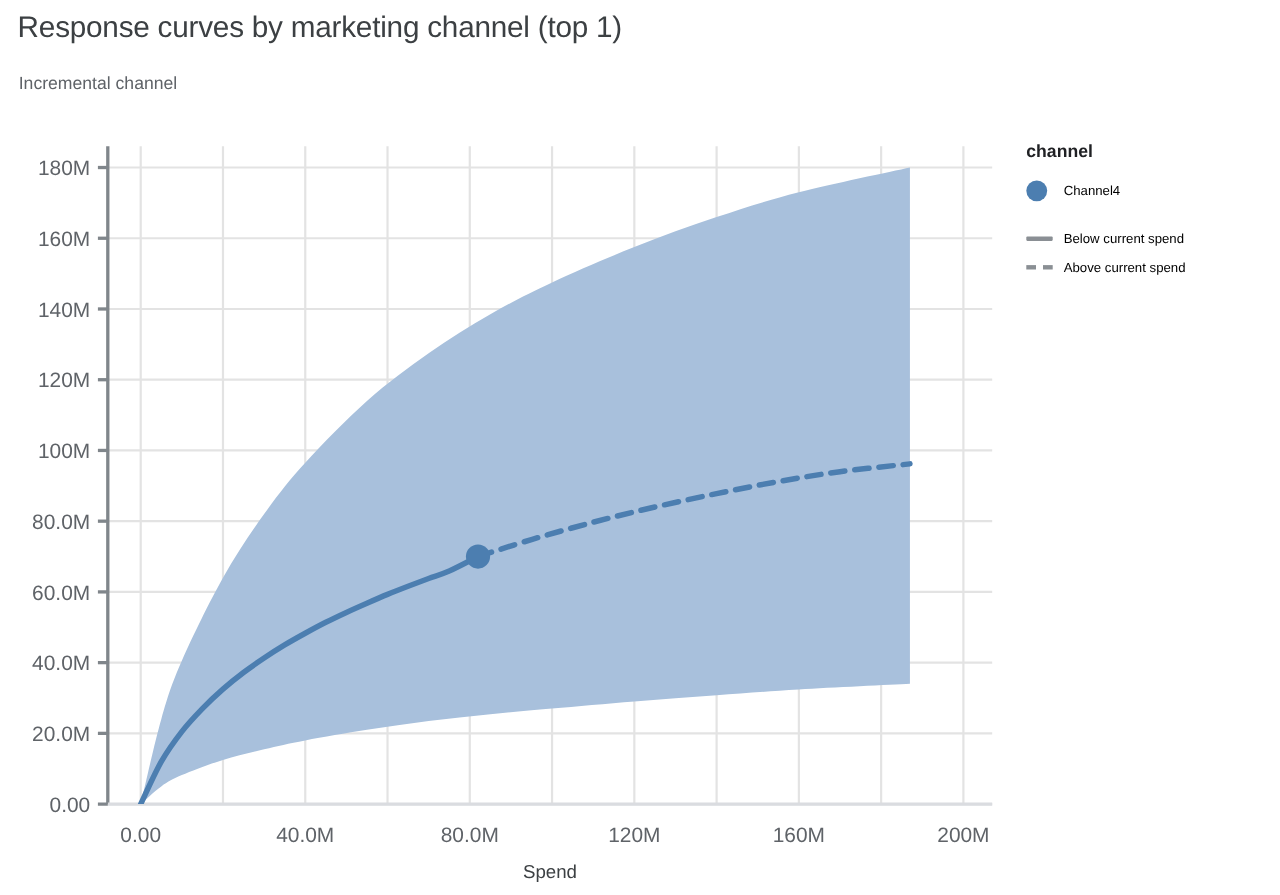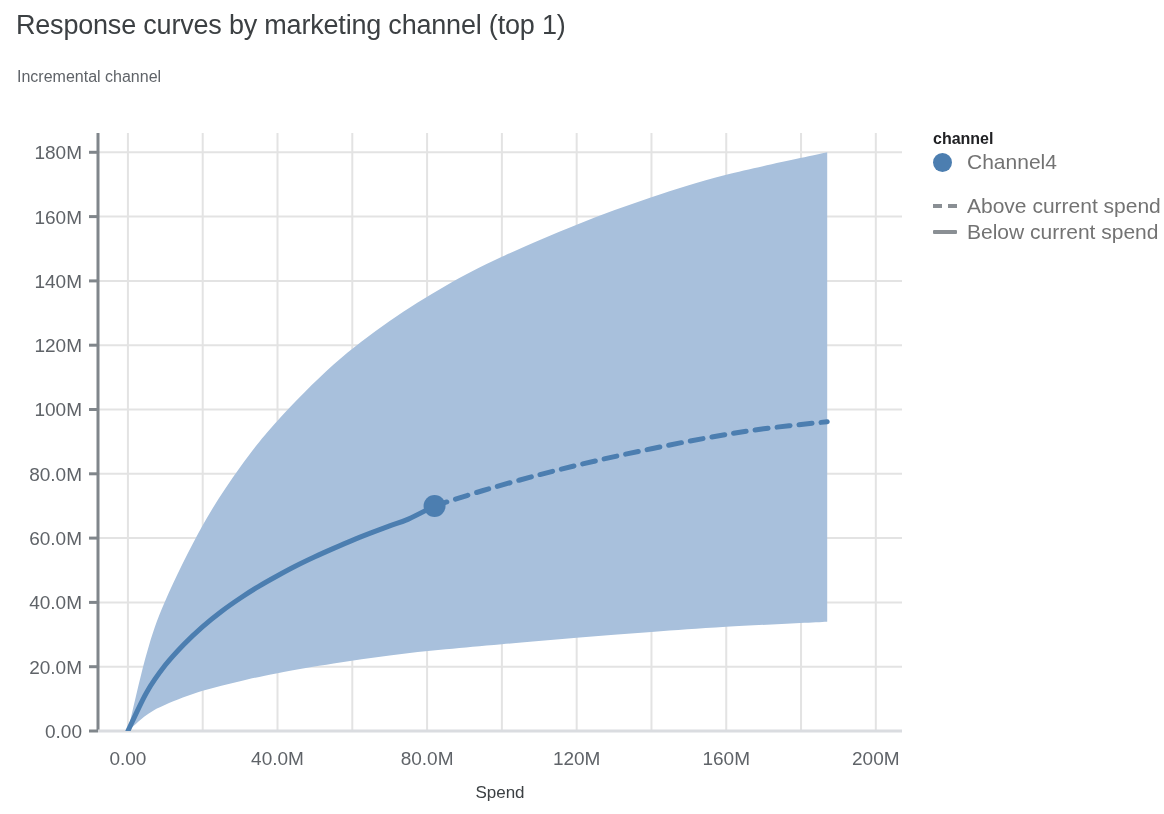--- a/index.html
+++ b/index.html
@@ -54,21 +54,21 @@
   #legend {
     position: absolute;
     left: 933px;
     top: 130px;
     width: 230px;
   }
   .legend-title {
     font-size: 16px;
     font-weight: bold;
     color: #202124;
-    margin-bottom: 1px;
+    margin-bottom: 12px;
     white-space: nowrap;
   }
   .legend-row {
     display: flex;
     align-items: center;
     height: 26px;
     white-space: nowrap;
   }
   .legend-marker {
     width: 34px;
@@ -90,22 +90,22 @@
     border-radius: 1px;
   }
   .legend-line-dashed {
     width: 24px;
     height: 4px;
     display: block;
     background: repeating-linear-gradient(to right,
       #8a8f94 0px, #8a8f94 9px, transparent 9px, transparent 15px);
   }
   .legend-label {
-    font-size: 21px;
-    color: #737373;
+    font-size: 12px;
+    color: #000000;
   }
   .legend-gap {
     height: 18px;
   }
 </style>
 </head>
 <body>
 
 <div id="page-title">Response curves by marketing channel (top 1)</div>
 <div id="page-subtitle">Incremental channel</div>
@@ -195,27 +195,27 @@
     <span class="legend-marker">
       <span class="legend-dot" id="lg-dot-series" style="background: rgb(76, 126, 176);"></span>
     </span>
     <span class="legend-label">Channel4</span>
   </div>
 
   <div class="legend-gap"></div>
 
   <div class="legend-row">
     <span class="legend-marker">
+      <span class="legend-line-solid" style="background: rgb(138, 143, 148);"></span>
+    </span>
+    <span class="legend-label">Below current spend</span>
+  </div>
+
+  <div class="legend-row">
+    <span class="legend-marker">
       <span class="legend-line-dashed"></span>
     </span>
     <span class="legend-label">Above current spend</span>
   </div>
 
-  <div class="legend-row">
-    <span class="legend-marker">
-      <span class="legend-line-solid" style="background: rgb(138, 143, 148);"></span>
-    </span>
-    <span class="legend-label">Below current spend</span>
-  </div>
-
   <div class="legend-gap"></div>
 
 </div>
 
 </body></html>

